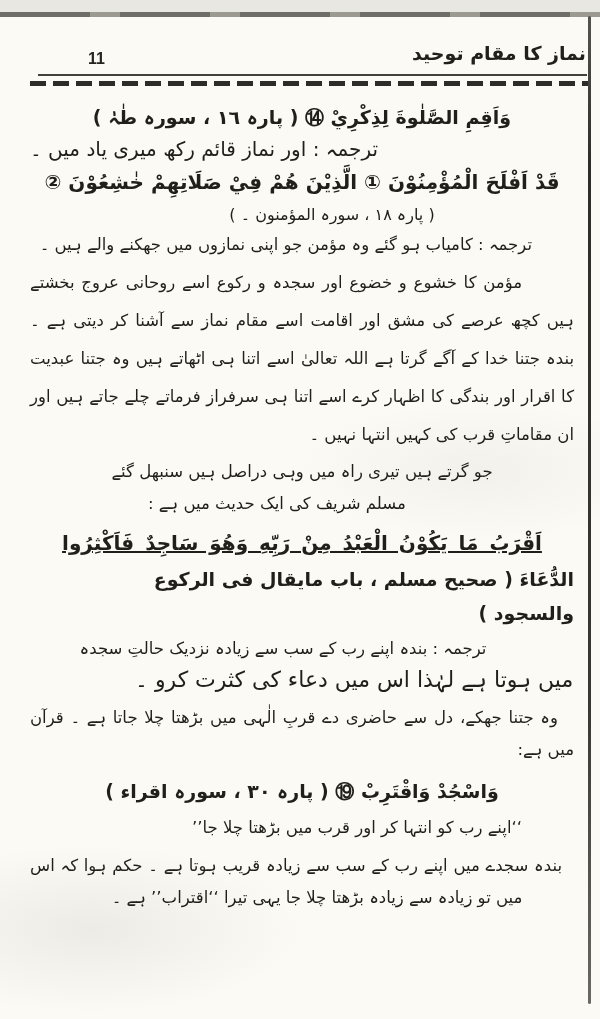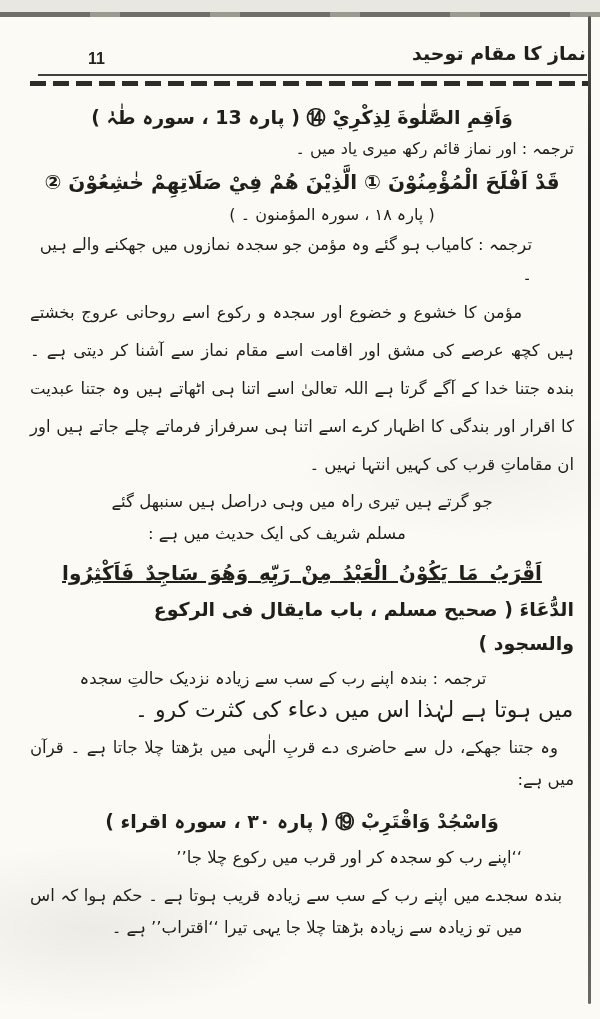--- a/index.html
+++ b/index.html
@@ -29,21 +29,21 @@
   .header-title{position:absolute;top:30px;right:14px;
     font-size:19px;font-weight:bold;letter-spacing:.5px;color:#21201b;}
   .rule-solid{position:absolute;top:62px;left:38px;right:13px;height:2px;background:#434039;}
   .rule-dashed{position:absolute;top:69px;left:30px;right:12px;height:5px;
     background:repeating-linear-gradient(90deg,#2e2c28 0 16px,transparent 16px 23px);}
   
   .content{position:absolute;top:84px;left:30px;right:26px;}
   .content > div{min-height:1em;}
   .arabic{font-weight:bold;font-size:19px;line-height:34px;text-align:center;margin-top:4px;}
   .arabic-big{font-weight:bold;font-size:20px;line-height:36px;text-align:center;}
-  .trans-center{font-size:16px;line-height:30px;text-align:right;}
+  .trans-center{font-size:20px;line-height:30px;text-align:left;}
   .para{font-size:16.5px;line-height:38px;text-align:justify;text-align-last:right;text-indent:52px;}
   .p1{margin-top:2px;}
   .p2{margin-top:4px;}
   .ref-left{font-size:16px;line-height:30px;text-align:center;padding-left:60px;}
   .trans-right{font-size:16.5px;line-height:30px;text-align:right;padding-right:42px;}
   .couplet{font-size:16.5px;line-height:32px;text-align:center;margin-top:2px;}
   .intro-left{font-size:16.5px;line-height:32px;text-align:left;padding-left:118px;}
   .hadith1{font-weight:bold;font-size:20px;line-height:38px;text-align:center;margin-top:4px;word-spacing:4px;text-decoration:underline;}
   .hadith2{font-weight:bold;font-size:19px;line-height:34px;text-align:right;padding-left:50px;}
   .trans3a{font-size:16.5px;line-height:32px;text-align:center;padding-right:38px;margin-top:3px;}
@@ -63,33 +63,33 @@
   <div class="top-band"></div>
   <div class="spine-line"></div>
   <div class="bottom-band"></div>
 
   <div class="page-number">11</div>
   <div class="header-title">نماز کا مقام توحید</div>
   <div class="rule-solid"></div>
   <div class="rule-dashed"></div>
 
   <div class="content">
-    <div class="arabic">وَاَقِمِ الصَّلٰوةَ لِذِكْرِيْ ⑭ ( پارہ 13 ، سورہ طٰہٰ )</div>
+    <div class="arabic">وَاَقِمِ الصَّلٰوةَ لِذِكْرِيْ ⑭ ( پارہ ١٦ ، سورہ طٰہٰ )</div>
     <div class="trans-center">ترجمہ : اور نماز قائم رکھ میری یاد میں ۔</div>
     <div class="arabic-big">قَدْ اَفْلَحَ الْمُؤْمِنُوْنَ ① الَّذِيْنَ هُمْ فِيْ صَلَاتِهِمْ خٰشِعُوْنَ ②</div>
     <div class="ref-left">( پارہ ١٨ ، سورہ المؤمنون ۔ )</div>
-    <div class="trans-right">ترجمہ : کامیاب ہو گئے وہ مؤمن جو سجدہ نمازوں میں جھکنے والے ہیں ۔</div>
+    <div class="trans-right">ترجمہ : کامیاب ہو گئے وہ مؤمن جو اپنی نمازوں میں جھکنے والے ہیں ۔</div>
     <div class="para p2">مؤمن کا خشوع و خضوع اور سجدہ و رکوع اسے روحانی عروج بخشتے ہیں کچھ عرصے کی مشق اور اقامت اسے مقام نماز سے آشنا کر دیتی ہے ۔ بندہ جتنا خدا کے آگے گرتا ہے اللہ تعالیٰ اسے اتنا ہی اٹھاتے ہیں وہ جتنا عبدیت کا اقرار اور بندگی کا اظہار کرے اسے اتنا ہی سرفراز فرماتے چلے جاتے ہیں اور ان مقاماتِ قرب کی کہیں انتہا نہیں ۔</div>
     <div class="couplet">جو گرتے ہیں تیری راہ میں وہی دراصل ہیں سنبھل گئے</div>
     <div class="intro-left">مسلم شریف کی ایک حدیث میں ہے :</div>
     <div class="hadith1">اَقْرَبُ مَا يَكُوْنُ الْعَبْدُ مِنْ رَبِّهِ وَهُوَ سَاجِدٌ فَاَكْثِرُوا</div>
     <div class="hadith2">الدُّعَاءَ ( صحیح مسلم ، باب مایقال فی الرکوع والسجود )</div>
     <div class="trans3a">ترجمہ : بندہ اپنے رب کے سب سے زیادہ نزدیک حالتِ سجدہ</div>
     <div class="trans3b">میں ہوتا ہے لہٰذا اس میں دعاء کی کثرت کرو ۔</div>
     <div class="para3a">وہ جتنا جھکے، دل سے حاضری دے قربِ الٰہی میں بڑھتا چلا جاتا ہے ۔ قرآن</div>
     <div class="para3b">میں ہے:</div>
     <div class="verse3">وَاسْجُدْ وَاقْتَرِبْ ⑲ ( پارہ ٣٠ ، سورہ اقراء )</div>
-    <div class="quote">‘‘اپنے رب کو سجدہ کر اور قرب میں رکوع چلا جا’’</div>
+    <div class="quote">‘‘اپنے رب کو انتہا کر اور قرب میں بڑھتا چلا جا’’</div>
     <div class="para4a">بندہ سجدے میں اپنے رب کے سب سے زیادہ قریب ہوتا ہے ۔ حکم ہوا کہ اس</div>
     <div class="para4b">میں تو زیادہ سے زیادہ بڑھتا چلا جا یہی تیرا ‘‘اقتراب’’ ہے ۔</div>
   </div>
 
 </div>
 
 </body></html>

